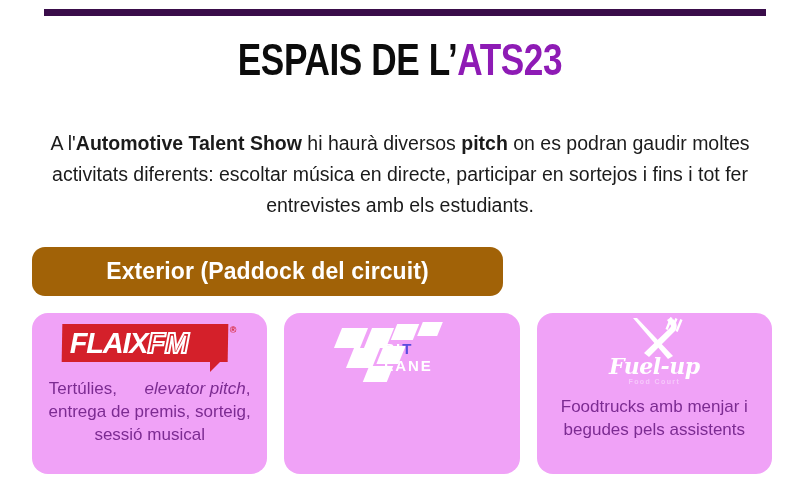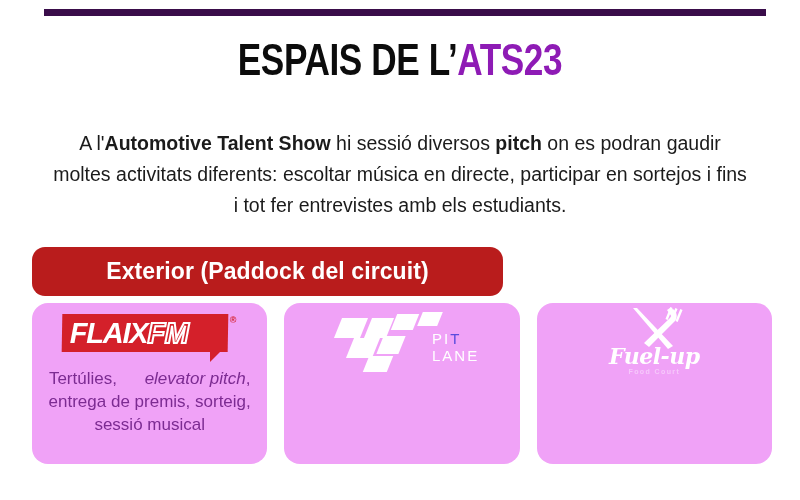--- a/index.html
+++ b/index.html
@@ -58,44 +58,43 @@
   }
   .intro b { font-weight: bold; text-align: center; }
 
   
   .banner {
     position: absolute;
     left: 32px;
     top: 247px;
     width: 471px;
     height: 49px;
-    background: #b91c1c;
+    background: #a16207;
     border-radius: 13px;
     display: flex;
     align-items: center;
     justify-content: center;
   }
   .banner-label {
     color: #ffffff;
     font-weight: bold;
     font-size: 23px;
     letter-spacing: 0.1px;
     font-family: "Liberation Sans", sans-serif;
   }
 
   
   .cards {
     position: absolute;
     left: 32px;
-    top: 303px;
+    top: 313px;
     width: 740px;
     height: 161px;
     display: flex;
     gap: 17px;
-    justify-content: flex-end;
   }
   .card {
     flex: 1 1 0;
     background: #f0a2f7;
     border-radius: 16px;
     position: relative;
     overflow: hidden;
     display: flex;
     flex-direction: column;
     align-items: center;
@@ -195,25 +194,24 @@
     width: 26px;
     height: 20px;
     transform: skewX(-22deg);
   }
   .pit-text {
     position: absolute;
     left: 52px;
     top: 18px;
     color: #ffffff;
     font-family: "Liberation Sans", sans-serif;
-    font-weight: normal;
+    font-weight: bold;
     font-size: 15px;
     line-height: 17px;
     letter-spacing: 2px;
-    margin-left: 48px;
   }
   .pit-t { color: #5a4bdd; }
 
   
   .fuel-wrap {
     position: relative;
     width: 130px;
     height: 74px;
     margin-top: 2px;
   }
@@ -247,21 +245,21 @@
 </head>
 <body>
 
 <div class="top-rule"></div>
 
 <div class="page-title">
   <span class="title-dark">ESPAIS DE L’</span><span class="title-accent">ATS23</span>
 </div>
 
 <p class="intro">
-  <span>A l'</span><b>Automotive Talent Show</b><span> hi sessió diversos </span><b>pitch</b><span> on es podran gaudir moltes activitats diferents: escoltar música en directe, participar en sortejos i fins i tot fer entrevistes amb els estudiants.</span>
+  <span>A l'</span><b>Automotive Talent Show</b><span> hi haurà diversos </span><b>pitch</b><span> on es podran gaudir moltes activitats diferents: escoltar música en directe, participar en sortejos i fins i tot fer entrevistes amb els estudiants.</span>
 </p>
 
 <div class="banner">
   <span class="banner-label">Exterior (Paddock del circuit)</span>
 </div>
 
 <div class="cards">
 
   <div class="card card-1">
     <div class="card-logo">
@@ -307,15 +305,18 @@
             <path d="M78 4 L81 2 L86 9 L83 11 Z"></path>
             <rect x="79" y="1" width="2.4" height="13" transform="rotate(22 80 7)"></rect>
             <rect x="84" y="2" width="2.4" height="13" transform="rotate(22 85 8)"></rect>
             <rect x="89" y="3" width="2.4" height="13" transform="rotate(22 90 9)"></rect>
           </g>
         </svg>
         <div class="fuel-script">Fuel-up</div>
         <div class="fuel-sub">Food Court</div>
       </div>
     </div>
+    <div class="card-text">
+      <div>Foodtrucks amb menjar i begudes pels assistents</div>
+    </div>
   </div>
 
 </div>
 
 </body></html>

